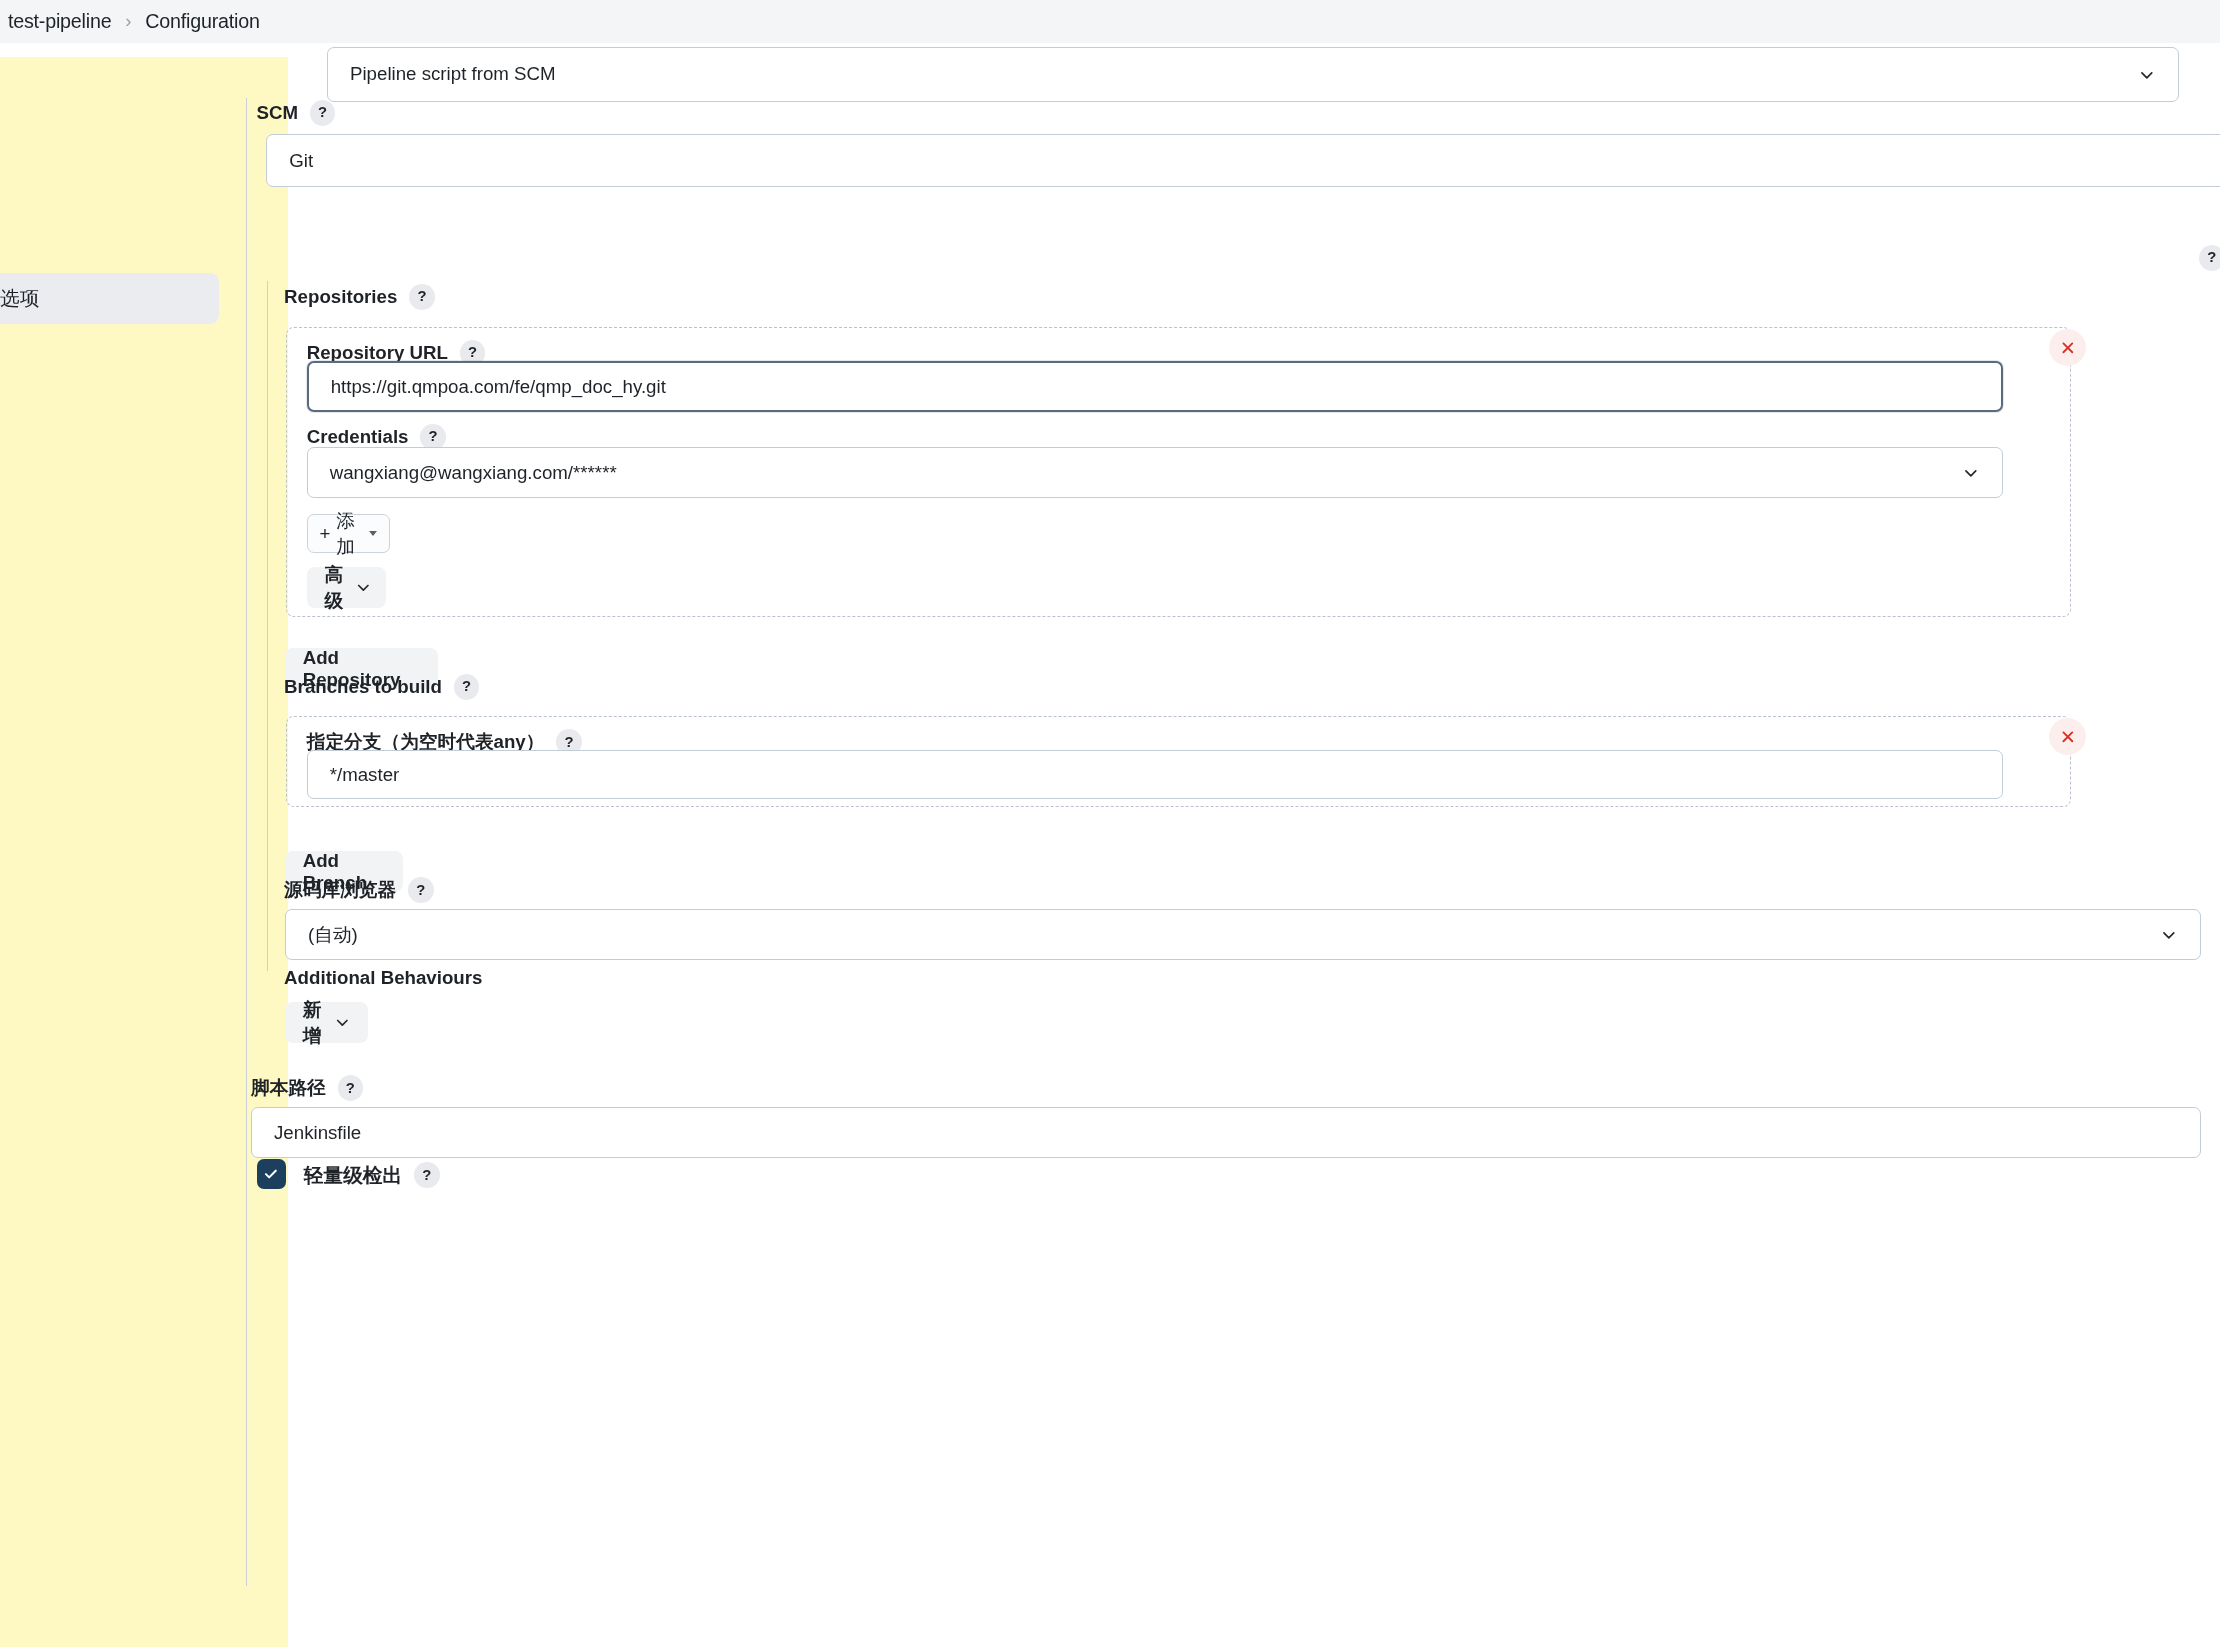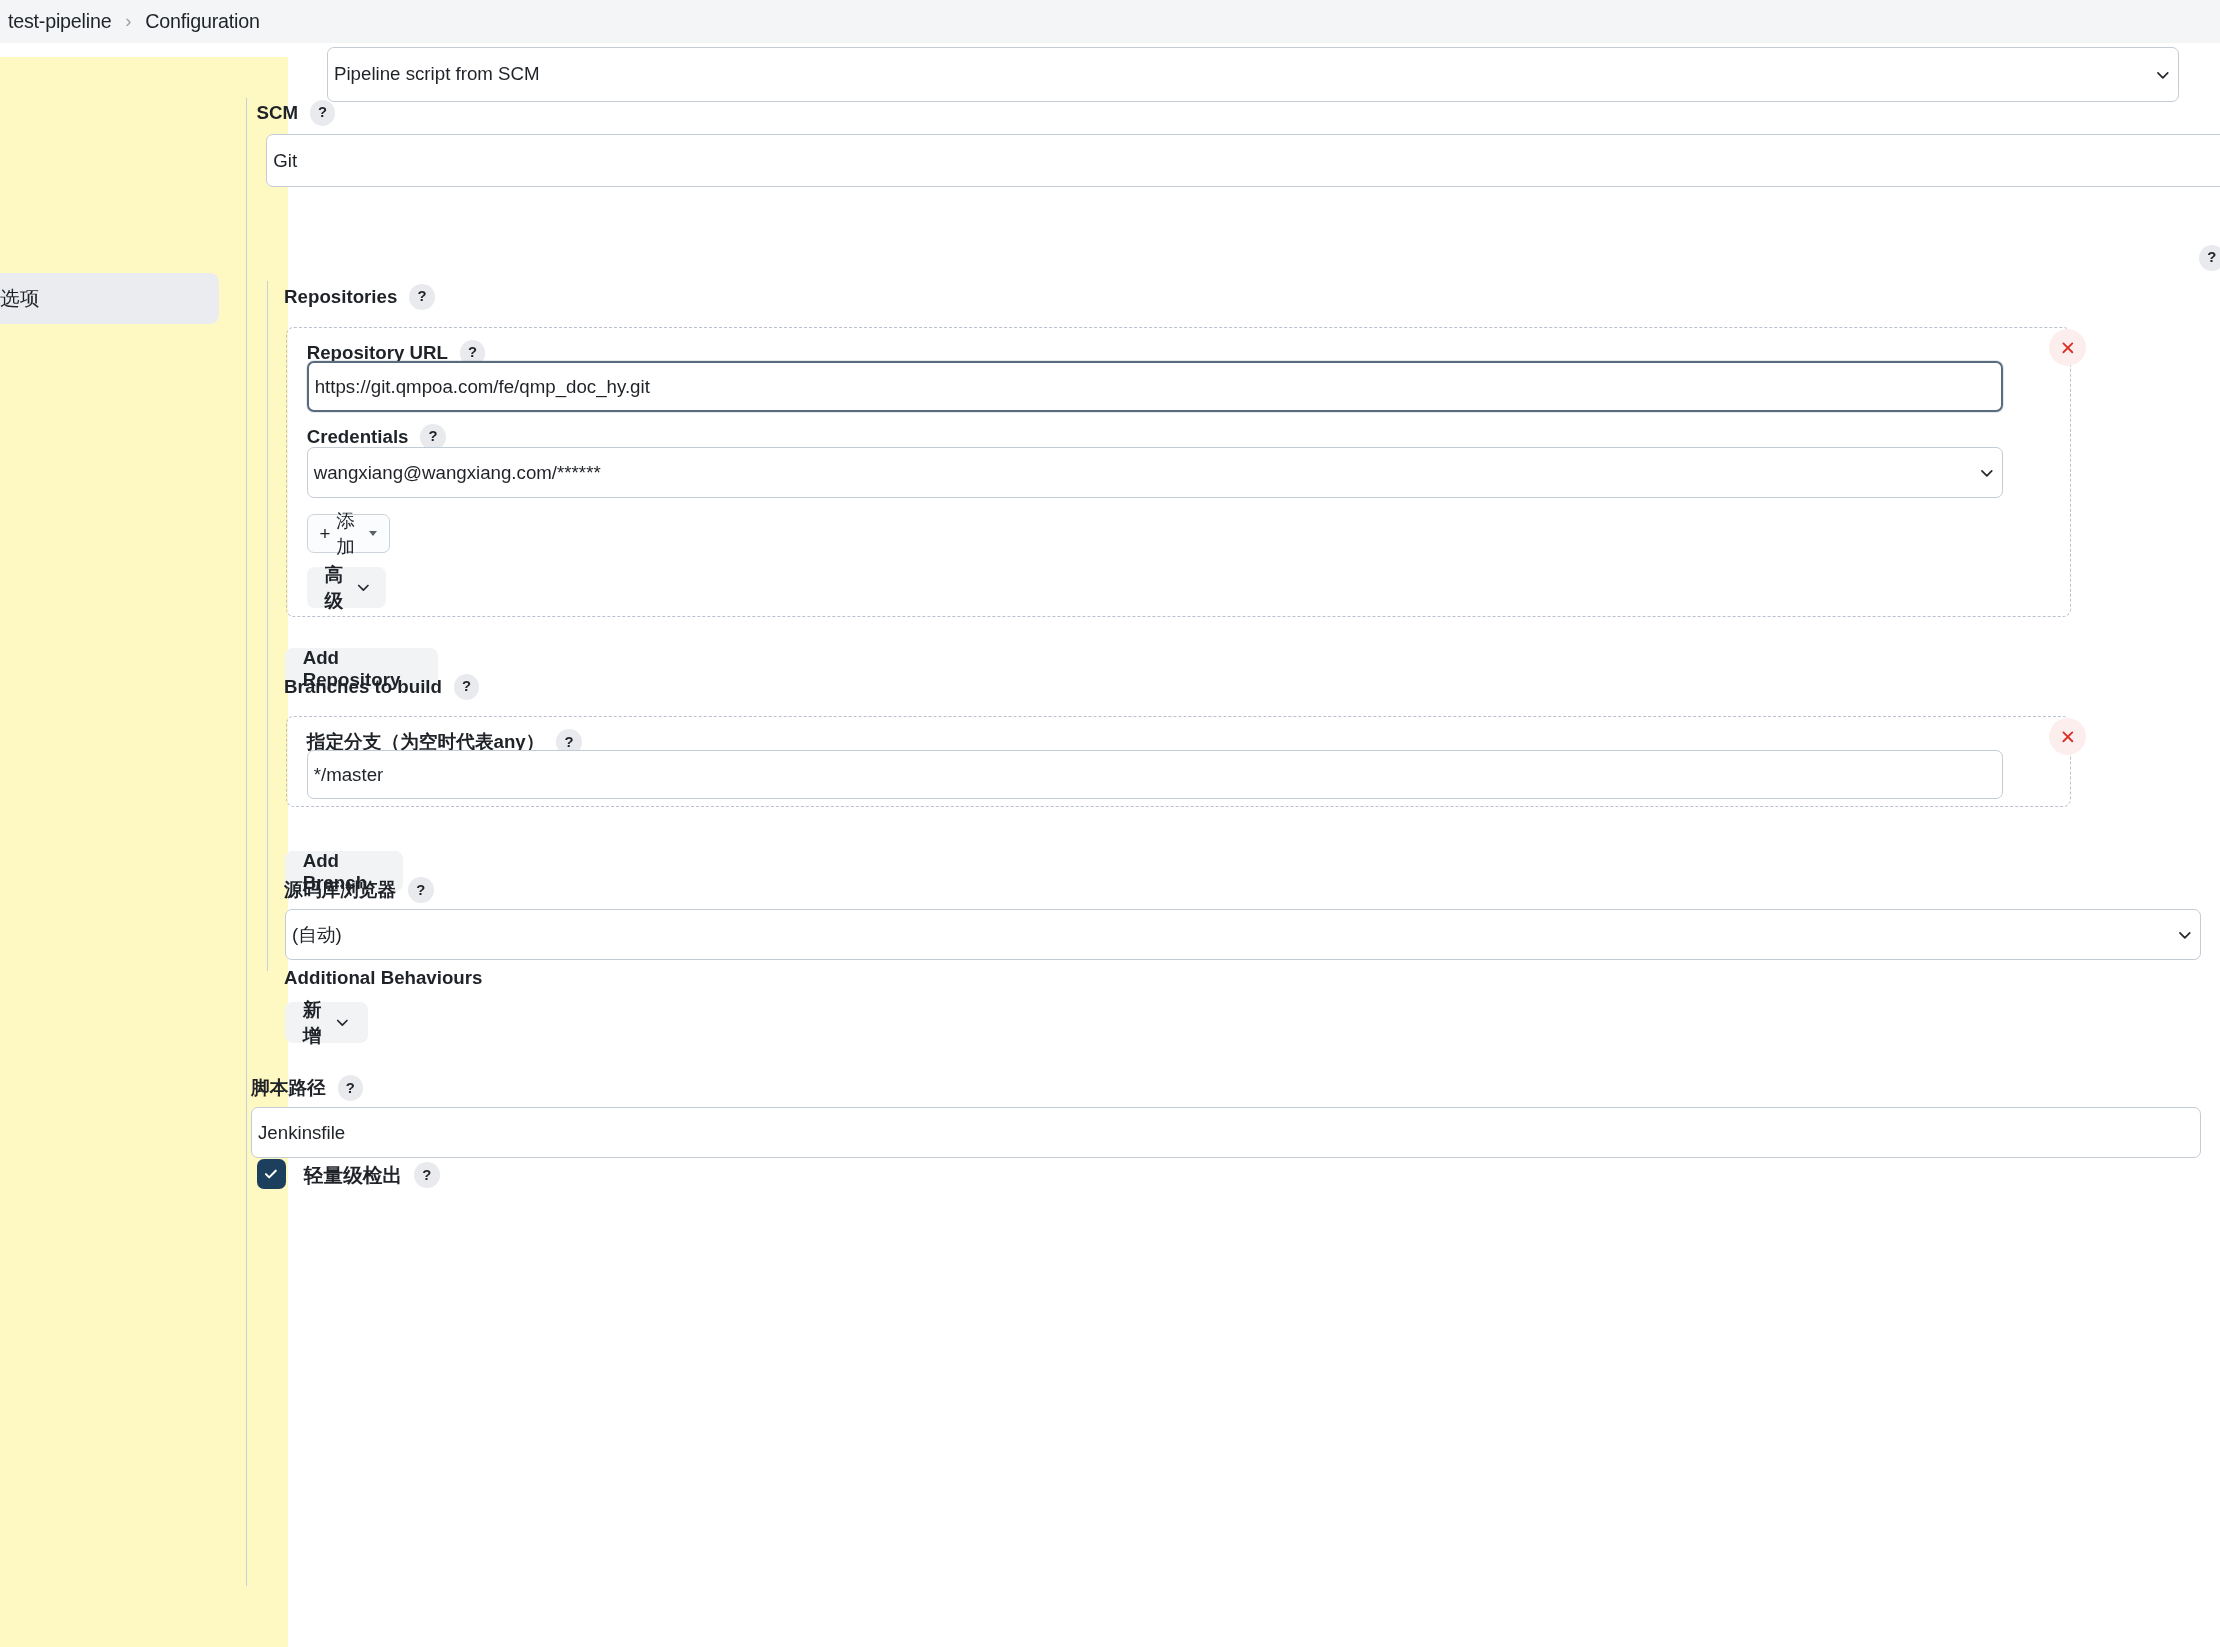--- a/index.html
+++ b/index.html
@@ -63,21 +63,21 @@
   
   .select,
   .textinput {
     background: #fff;
     border: 1px solid #c3cbd4;
     border-radius: 6.9px;
     font-size: 18.7px;
     color: #1f2328;
     font-family: "Liberation Sans", "DejaVu Sans", sans-serif;
     display: flex; align-items: center;
-    padding: 0 6px;
+    padding: 0 22px;
     position: absolute;
     gap: 24px;
   }
   .select { cursor: pointer; justify-content: space-between; }
   .select .caret {
     width: 17.7px; height: 17.7px; flex: 0 0 auto; margin-left: 9.9px;
   }
   .select .caret svg { display:block; }
 
   .textinput.focused {

